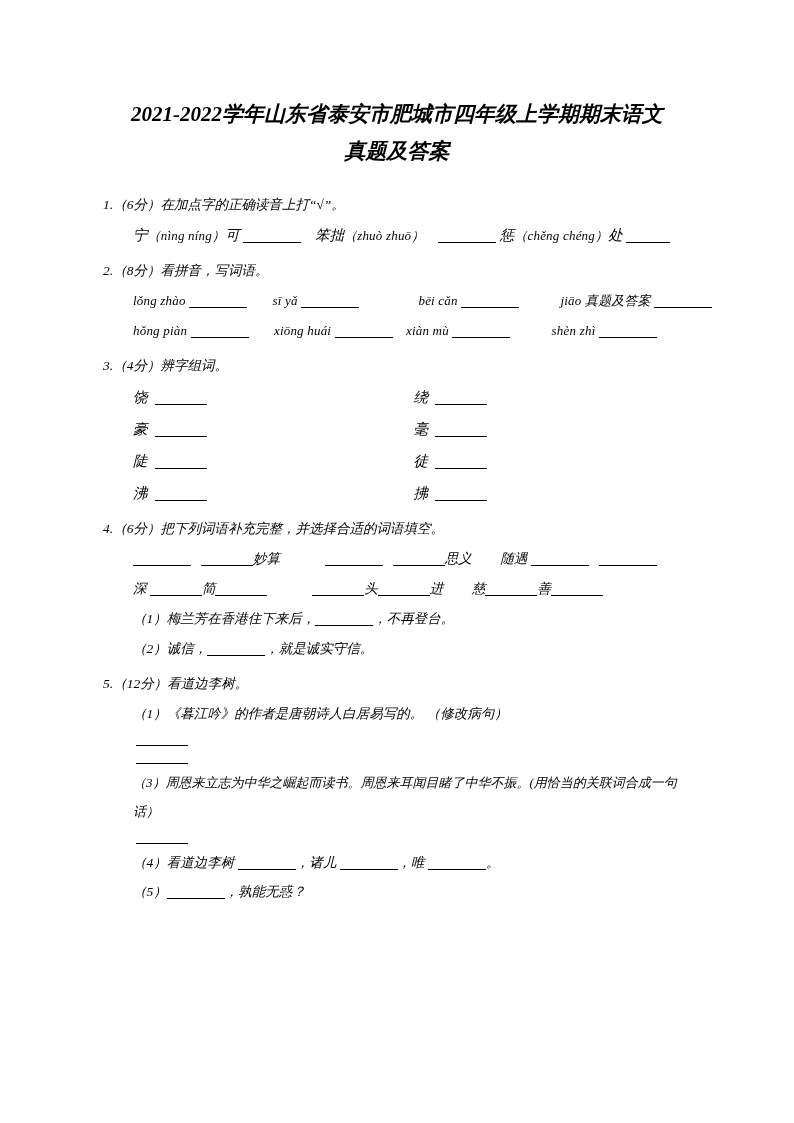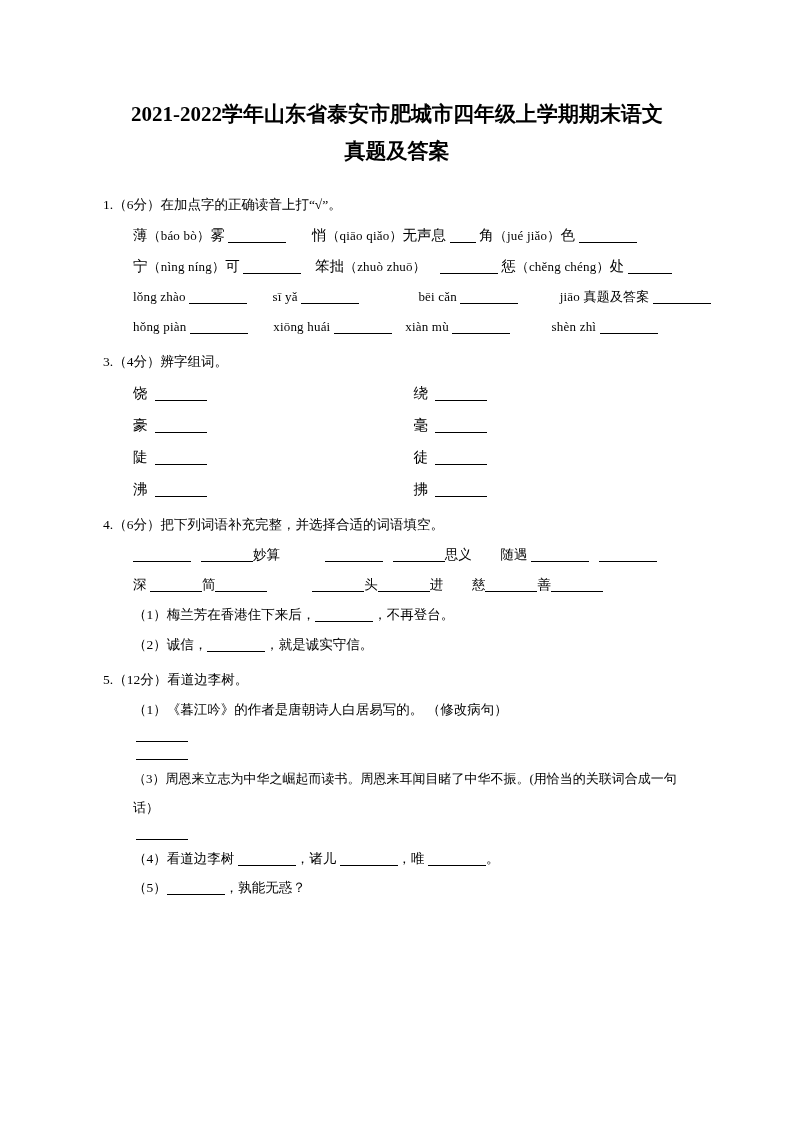--- a/index.html
+++ b/index.html
@@ -14,20 +14,21 @@
     color: #000000;
     position: relative;
     overflow: hidden;
   }
   .page {
     position: relative;
     width: 794px;
     height: 813px;
     box-sizing: border-box;
     padding: 0;
+    font-style: italic;
   }
 
   
   .doc-title {
     margin: 0;
     padding-top: 96px;
     text-align: center;
     font-family: "Liberation Serif", "DejaVu Serif", serif;
     font-weight: bold;
     font-size: 21px;
@@ -131,39 +132,34 @@
   </h1>
 
   <div class="content">
 
     <div>
       <div class="q-head">
         <span>1.</span><span>（6分）</span><span>在加点字的正确读音上打“√”。</span>
       </div>
       <div class="q-body">
         <div class="row">
-          <span>薄</span><span class="py">（báo bò）</span><span>雾</span>
-          <span class="bl bl-l"></span><span class="sp-m"></span>
-          <span>悄</span><span class="py">（qiāo qiǎo）</span><span>无声息</span>
-          <span class="bl bl-xs"></span>
-          <span>角</span><span class="py">（jué jiǎo）</span><span>色</span>
-          <span class="bl bl-l"></span>
-        </div>
-        <div class="row">
           <span>宁</span><span class="py">（nìng níng）</span><span>可</span>
           <span class="bl bl-l"></span><span class="sp-s"></span>
           <span>笨拙</span><span class="py">（zhuò zhuō）</span><span></span>
           <span class="sp-s"></span><span class="bl bl-l"></span>
           <span>惩</span><span class="py">（chěng chéng）</span><span>处</span>
           <span class="bl bl-s"></span>
         </div>
       </div>
     </div>
 
     <div>
+      <div class="q-head">
+        <span>2.</span><span>（8分）</span><span>看拼音，写词语。</span>
+      </div>
       <div class="q-body">
         <div class="row-sm">
           <span class="py">lǒng zhào</span>
           <span class="bl bl-l"></span><span class="sp-m"></span>
           <span class="py">sī yǎ</span>
           <span class="bl bl-l"></span><span class="sp-xl"></span>
           <span class="py">bēi cǎn</span>
           <span class="bl bl-l"></span><span class="sp-l"></span>
           <span class="py">jiāo 真题及答案</span>
           <span class="bl bl-l"></span>

